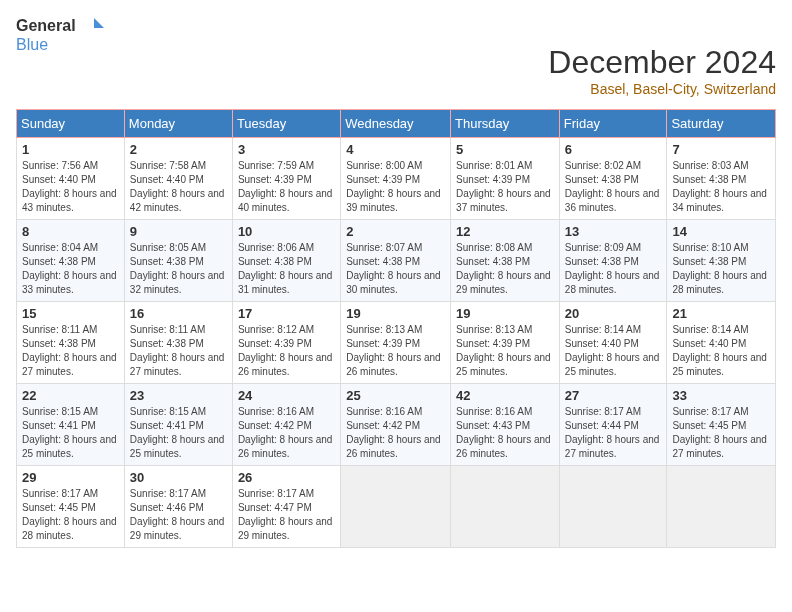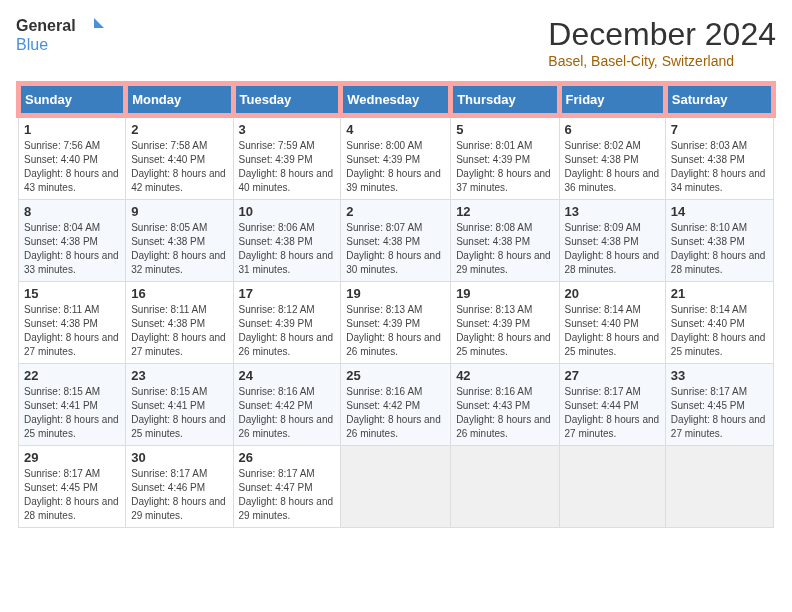--- a/index.html
+++ b/index.html
@@ -15,42 +15,44 @@
       justify-content: space-between;
       align-items: flex-start;
       margin-bottom: 12px;
     }
     .logo {
       display: flex;
       align-items: center;
       gap: 4px;
     }
     .title-area {
+      text-align: right;
+      margin-top: 28px;
     }
     .main-title {
       font-size: 32px;
       font-weight: normal;
       color: #333;
     }
     .subtitle {
       font-size: 14px;
       color: #a16207;
     }
     .calendar {
       width: 100%;
       border-collapse: collapse;
     }
     .calendar thead tr th {
       background-color: #3a7ebf;
       color: #fff;
       font-size: 13px;
-      font-weight: bold;
+      font-weight: normal;
       padding: 6px 4px;
       text-align: left;
-      border: 5px solid #fca5a5;
+      border: 1px solid #fca5a5;
     }
     .calendar tbody tr td {
       vertical-align: top;
       border: 1px solid #ddd;
       padding: 4px 5px;
       font-size: 10.5px;
       color: #333;
       background: #fff;
       width: 113px;
       min-height: 80px;

